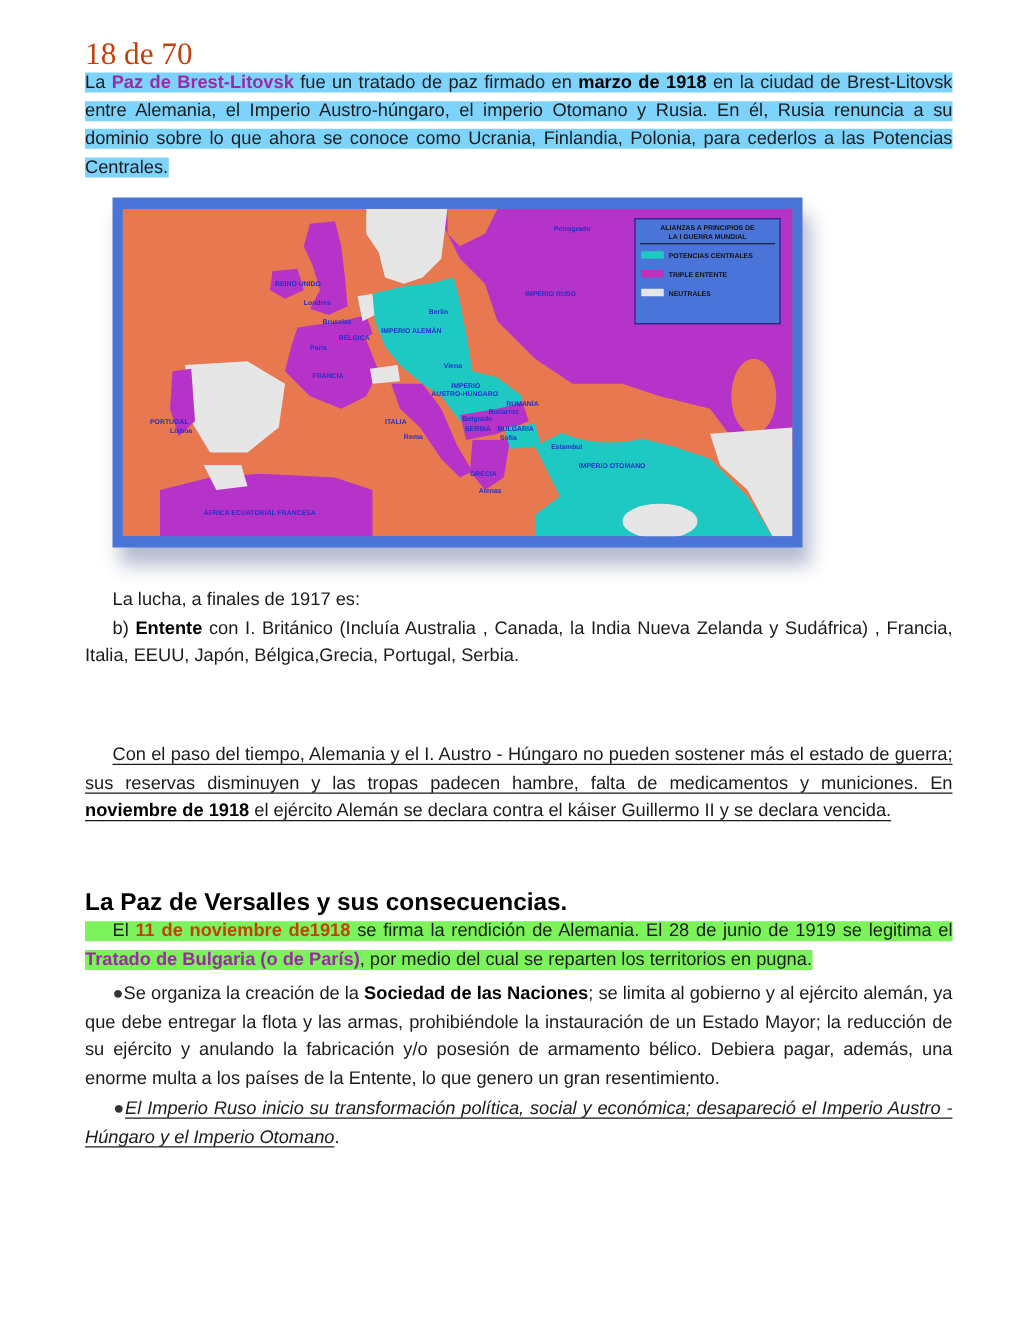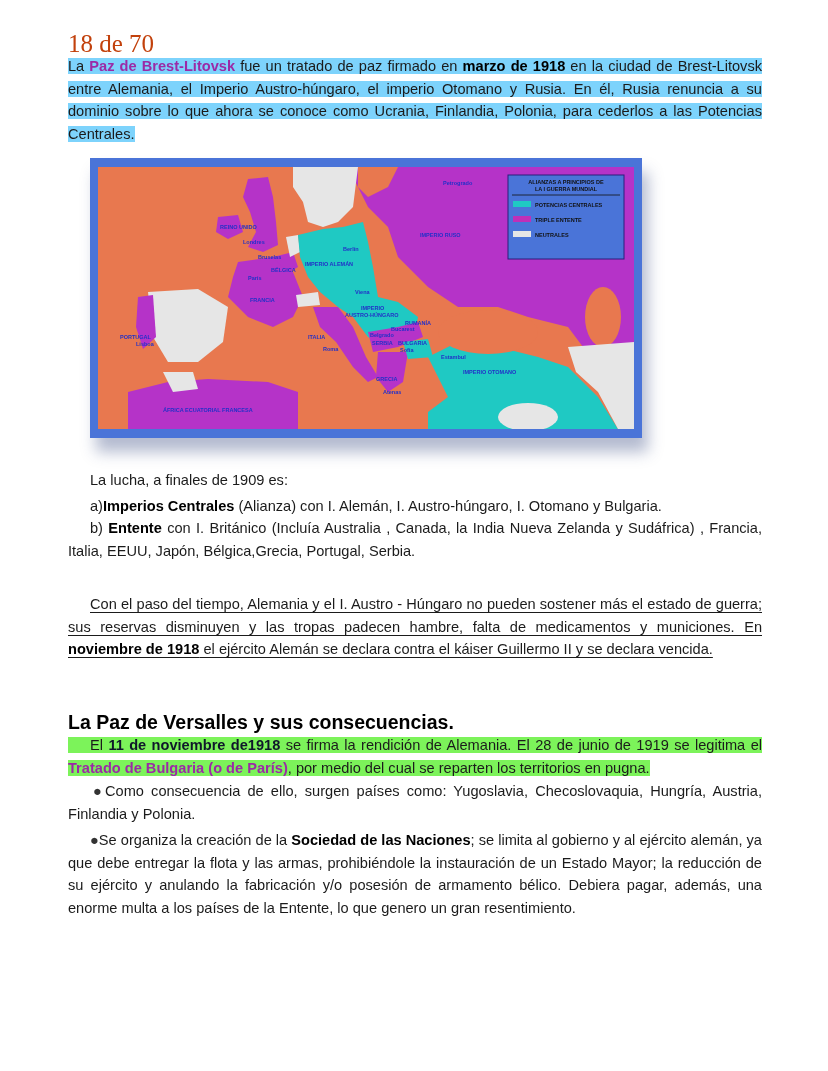--- a/index.html
+++ b/index.html
@@ -3,21 +3,21 @@
 <meta charset="utf-8">
 <style>
   html, body { margin:0; padding:0; background:#ffffff; }
   body { width:828px; height:1071px; position:relative; overflow:hidden;
          font-family:"Liberation Sans", "DejaVu Sans", sans-serif; color:#1b1b1b; }
   .page-num { position:absolute; left:68px; top:30px; font-family:"Liberation Serif", serif; font-size:25px; color:#c2410c; }
   .para { position:absolute; left:68px; width:694px; font-size:14.6px; line-height:22.6px; text-align:justify; }
   .hl-yellow { background:#7dd3fc; }
   .hl-green { background:#7cf35a; }
   .purple { color:#9b2aa6; font-weight:bold; }
-  .orange { color:#0f172a; font-weight:bold; }
+  .orange { color:#c2410c; font-weight:bold; }
   b { font-weight:bold; color:#000; }
   .indent { display:inline-block; width:22px; }
   .u { text-decoration:underline; text-underline-offset:3px; }
   .i { font-style:italic; }
   .bullet { color:#333; }
   .section-title { position:absolute; left:68px; width:694px; top:711px; text-align:left;
                    font-size:19.5px; font-weight:bold; color:#000; }
   
   .map-frame { position:absolute; left:90px; top:158px; width:552px; height:280px; background:#4a74d8;
                box-shadow: 6px 14px 14px rgba(40,60,120,0.35); }
@@ -115,27 +115,26 @@
       <text x="278" y="214">GRECIA</text>
       <text x="285" y="227">Atenas</text>
       <text x="345" y="18">Petrogrado</text>
       <text x="322" y="70">IMPERIO RUSO</text>
       <text x="65" y="245">ÁFRICA ECUATORIAL FRANCESA</text>
     </g>
   </svg>
 </div>
 
 <div class="para" style="top:469px;">
-  <div><span class="indent"></span><span>La lucha, a finales de 1909 es:</span></div>
-  <div style="margin-top:3px;"><span class="indent"></span><span>a)</span><b>Imperios Centrales</b><span> (Alianza) con I. Alemán, I. Austro-húngaro, I. Otomano y Bulgaria.</span></div>
+  <div><span class="indent"></span><span>La lucha, a finales de 1917 es:</span></div>
   <div><span class="indent"></span><span>b) </span><b>Entente</b><span> con I. Británico (Incluía Australia , Canada, la India Nueva Zelanda y Sudáfrica) , Francia, Italia, EEUU, Japón, Bélgica,Grecia, Portugal, Serbia.</span></div>
 </div>
 
 <p class="para u" style="top:593px; margin:0;"><span class="indent"></span><span>Con el paso del tiempo, Alemania y el I. Austro - Húngaro no pueden sostener más el estado de guerra; sus reservas disminuyen y las tropas padecen hambre, falta de medicamentos y municiones. En </span><b>noviembre de 1918</b><span> el ejército Alemán se declara contra el káiser Guillermo II y se declara vencida.</span></p>
 
 <div class="section-title">La Paz de Versalles y sus consecuencias.</div>
 
 <p class="para" style="top:734px; margin:0;"><span class="hl-green"><span class="indent"></span><span>El </span><span class="orange">11 de noviembre de1918</span><span> se firma la rendición de Alemania. El 28 de junio de 1919 se legitima el </span><span class="purple">Tratado de Bulgaria (o de París)</span><span>, por medio del cual se reparten los territorios en pugna.</span></span></p>
 
 <div class="para" style="top:780px;">
-  <div><span class="indent"></span><span class="bullet">●</span><span>Como consecuencia de ello, surgen países como: Yugoslavia, Checoslovaquia, Hungría, Austria, Finlandia y Polonia.</span></div>
   <div style="margin-top:4px;"><span class="indent"></span><span class="bullet">●</span><span>Se organiza la creación de la </span><b>Sociedad de las Naciones</b><span>; se limita al gobierno y al ejército alemán, ya que debe entregar la flota y las armas, prohibiéndole la instauración de un Estado Mayor; la reducción de su ejército y anulando la fabricación y/o posesión de armamento bélico. Debiera pagar, además, una enorme multa a los países de la Entente, lo que genero un gran resentimiento.</span></div>
+  <div style="margin-top:2px;"><span class="indent"></span><span class="bullet">●</span><span class="u i">El Imperio Ruso inicio su transformación política, social y económica; desapareció el Imperio Austro - Húngaro y el Imperio Otomano</span><span>.</span></div>
 </div>
 
 </body></html>

